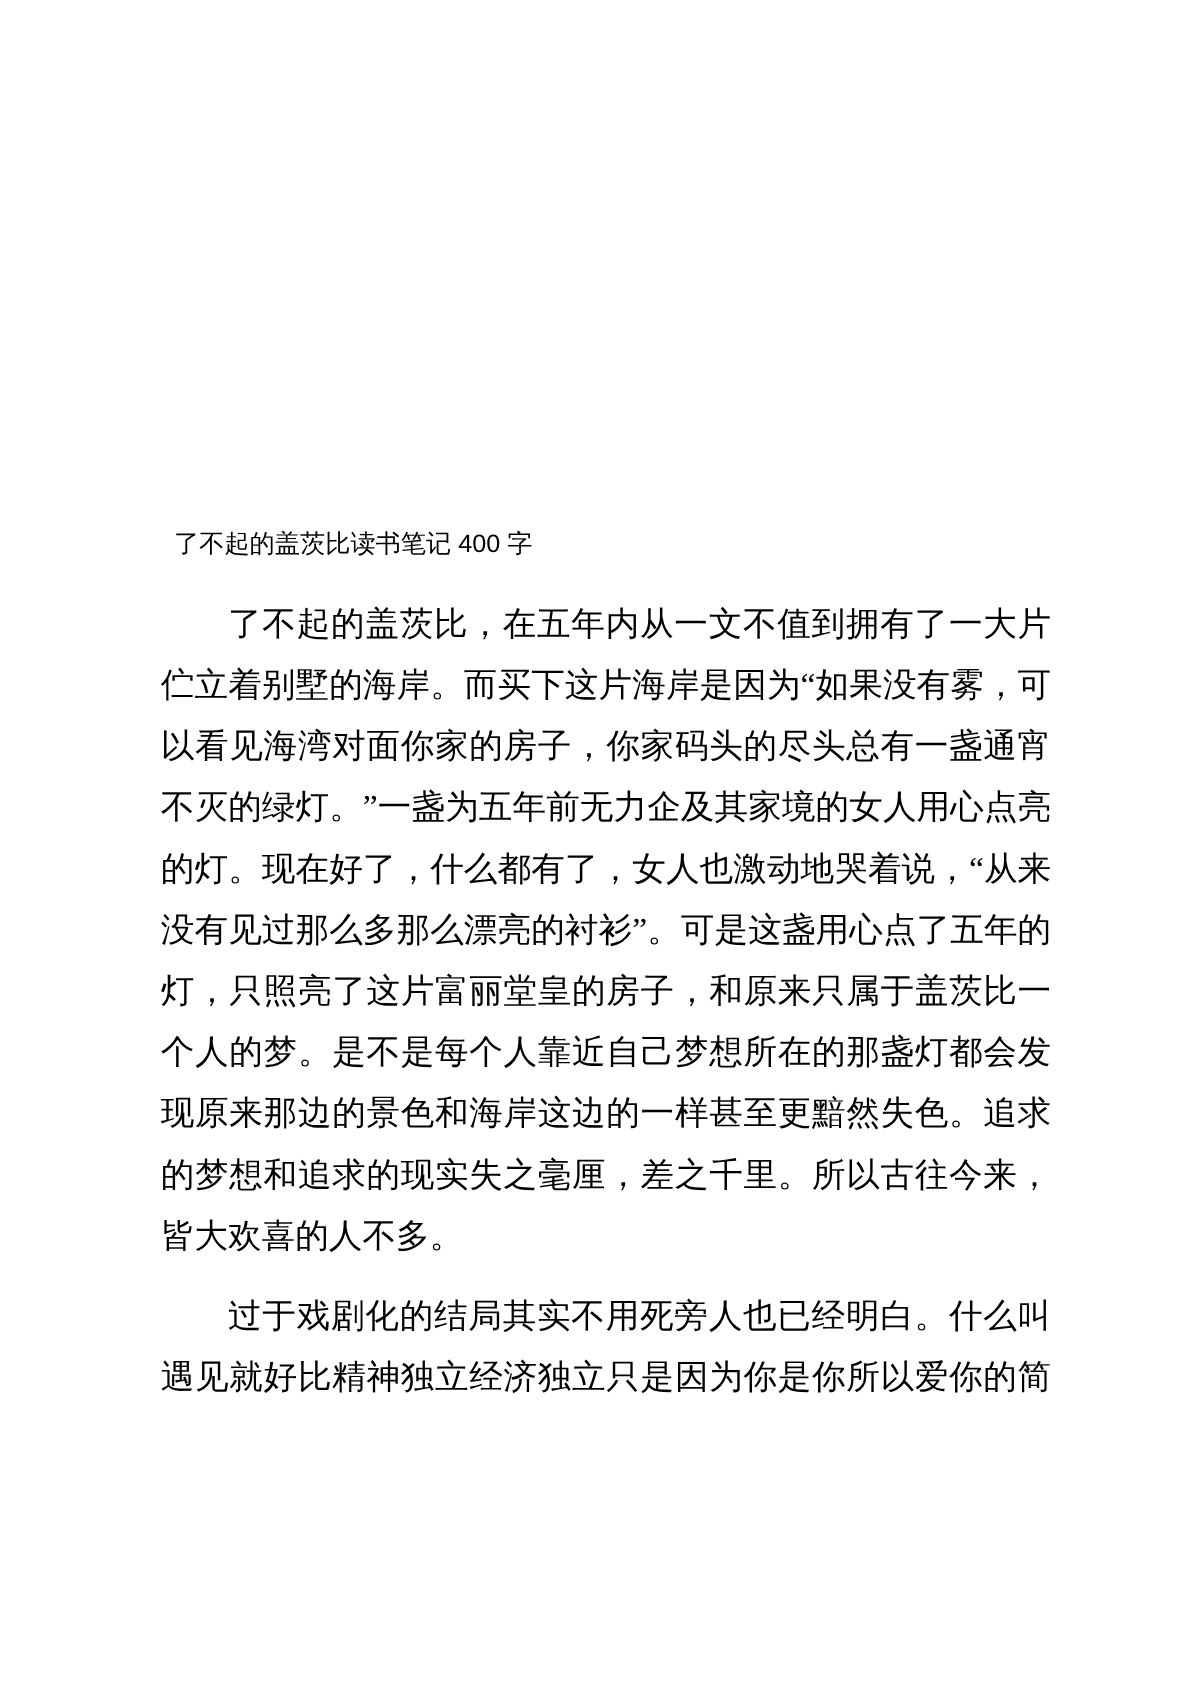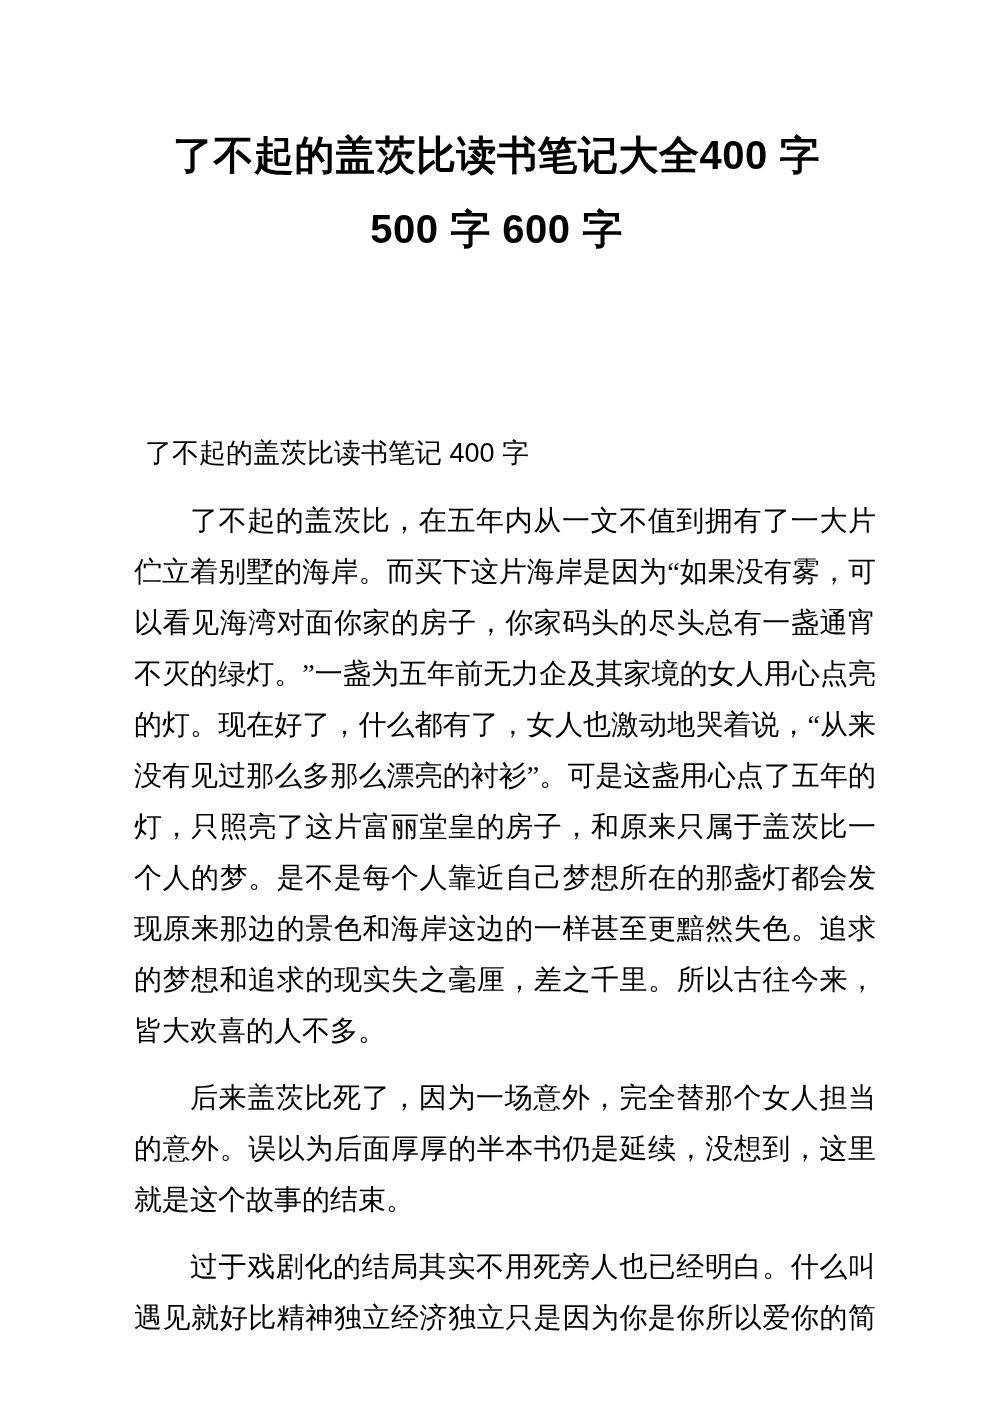--- a/index.html
+++ b/index.html
@@ -40,21 +40,21 @@
   .body-block {
     position: absolute;
     left: 118px;
     top: 428px;
     width: 774px;
   }
 
   .section-heading {
     font-family: "Liberation Sans", "DejaVu Sans", sans-serif;
     font-weight: normal;
-    font-size: 27px;
+    font-size: 21px;
     line-height: 51px;
     color: #000000;
     text-indent: 27px;
     margin: 0;
     white-space: nowrap;
   }
 
   .para {
     font-family: "Liberation Serif", "DejaVu Serif", serif;
     font-size: 28px;
@@ -70,30 +70,25 @@
   .para.cut {
     max-height: 102px;
     overflow: hidden;
   }
 </style>
 </head>
 <body>
 
 <div class="page">
 
-  <div class="title-block">
-    <div class="title-line">了不起的盖茨比读书笔记大全400 字</div>
-    <div class="title-line">500 字 600 字</div>
-  </div>
 
   <div class="body-block">
 
     <p class="section-heading">了不起的盖茨比读书笔记 400 字</p>
 
     <p class="para">了不起的盖茨比，在五年内从一文不值到拥有了一大片伫立着别墅的海岸。而买下这片海岸是因为“如果没有雾，可以看见海湾对面你家的房子，你家码头的尽头总有一盏通宵不灭的绿灯。”一盏为五年前无力企及其家境的女人用心点亮的灯。现在好了，什么都有了，女人也激动地哭着说，“从来没有见过那么多那么漂亮的衬衫”。可是这盏用心点了五年的灯，只照亮了这片富丽堂皇的房子，和原来只属于盖茨比一个人的梦。是不是每个人靠近自己梦想所在的那盏灯都会发现原来那边的景色和海岸这边的一样甚至更黯然失色。追求的梦想和追求的现实失之毫厘，差之千里。所以古往今来，皆大欢喜的人不多。</p>
 
-    <p class="para">后来盖茨比死了，因为一场意外，完全替那个女人担当的意外。误以为后面厚厚的半本书仍是延续，没想到，这里就是这个故事的结束。</p>
 
     <p class="para cut">过于戏剧化的结局其实不用死旁人也已经明白。什么叫遇见就好比精神独立经济独立只是因为你是你所以爱你的简爱没有办法</p>
 
   </div>
 
 </div>
 
 </body></html>

